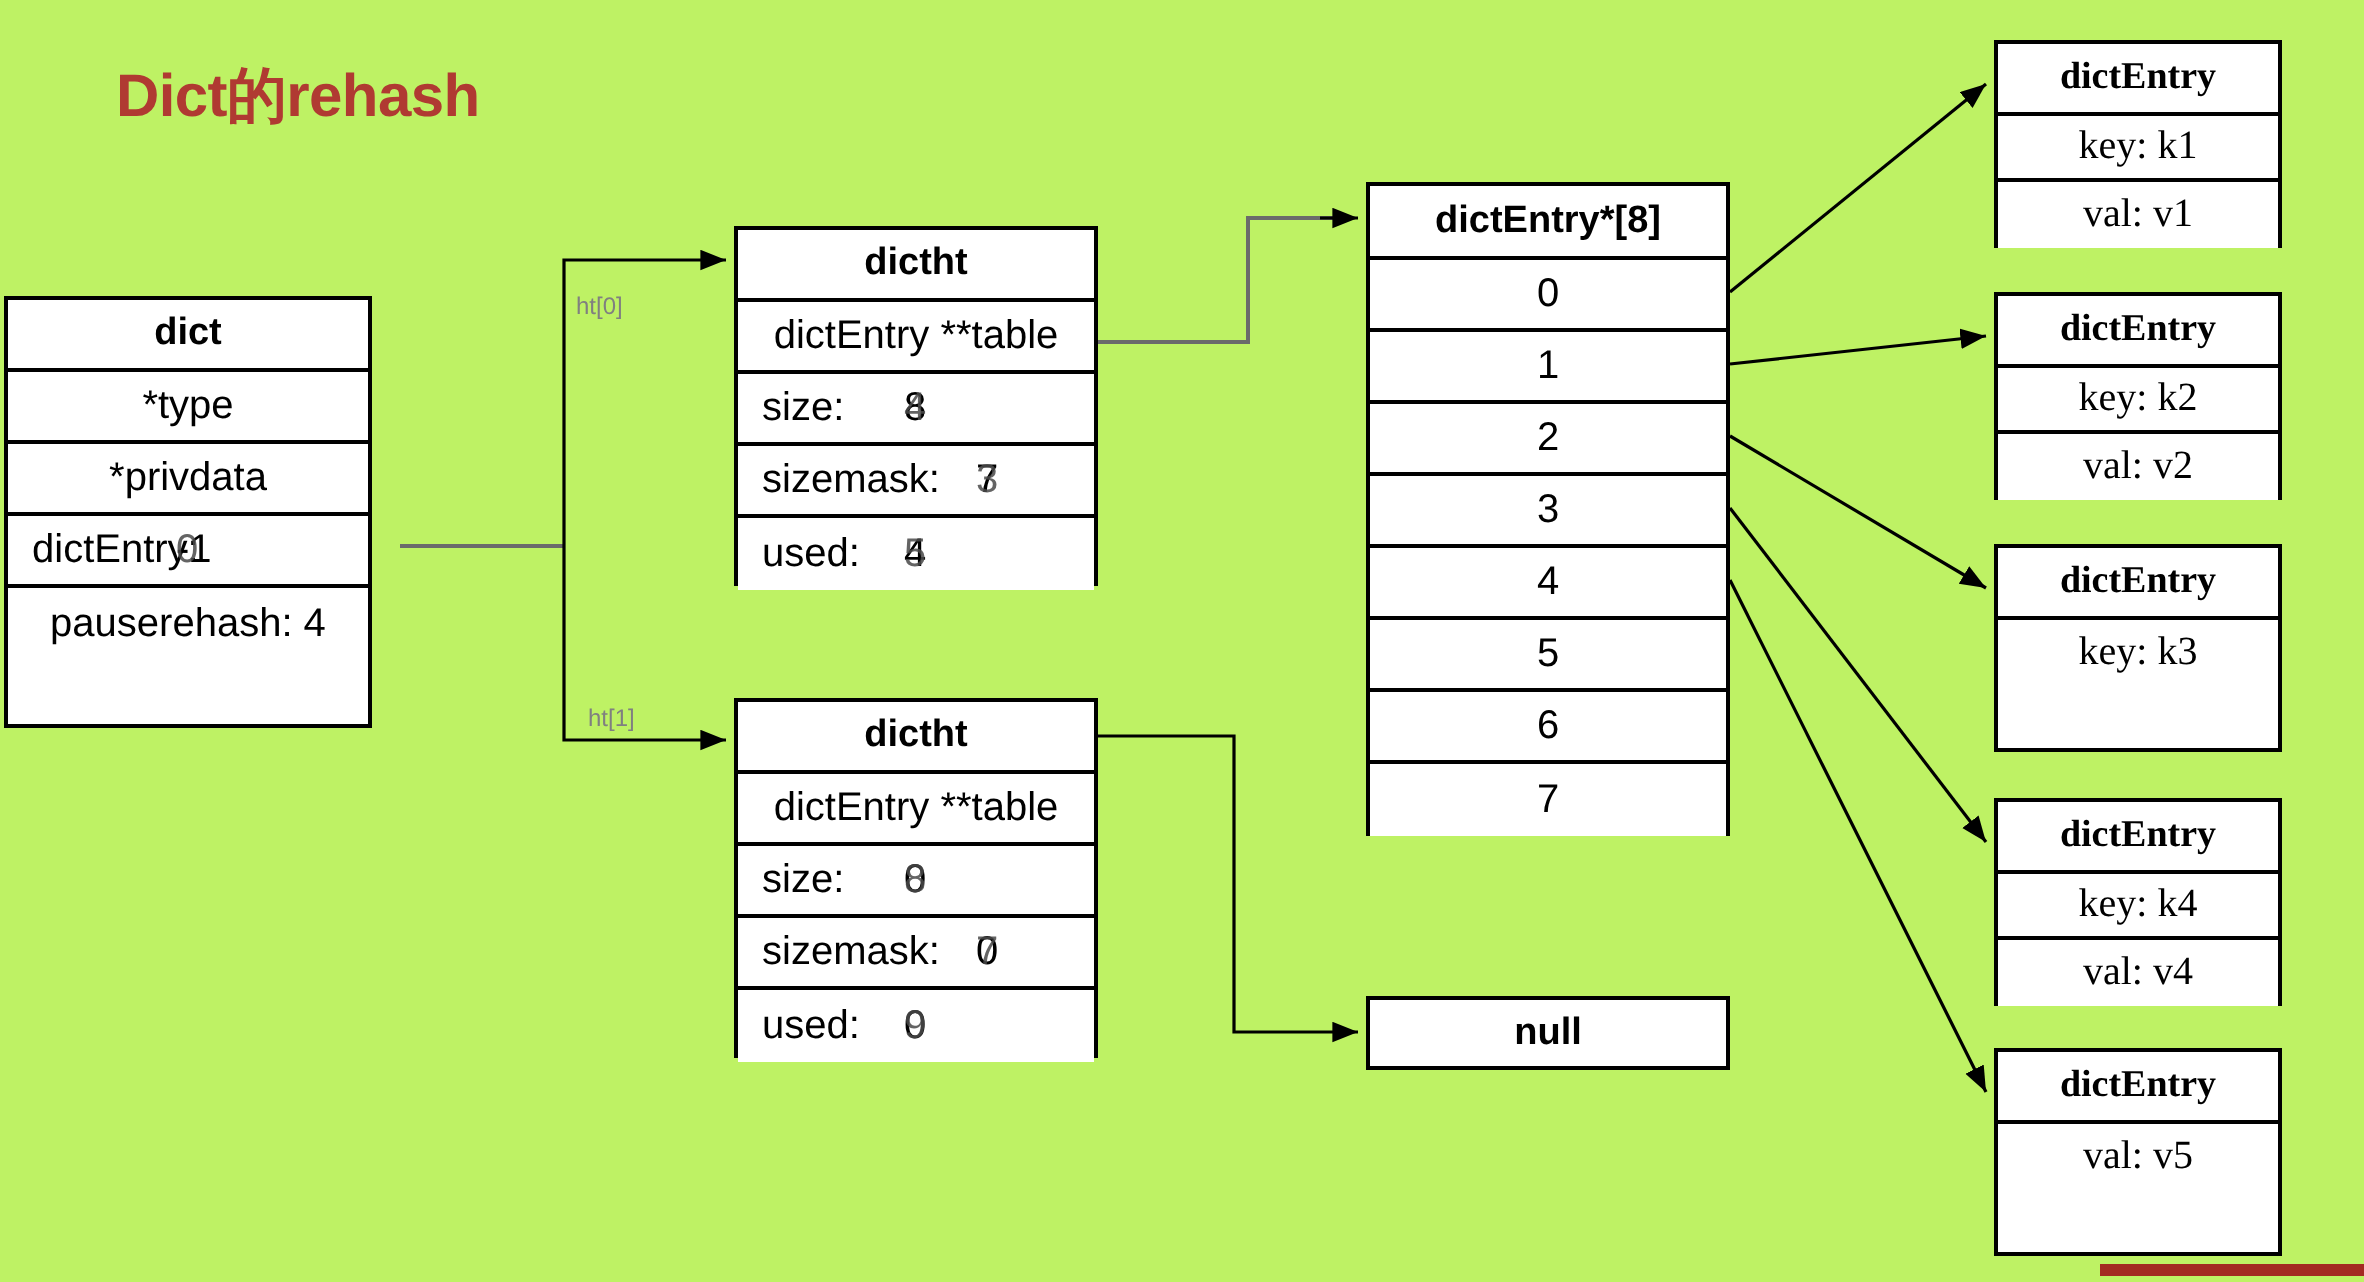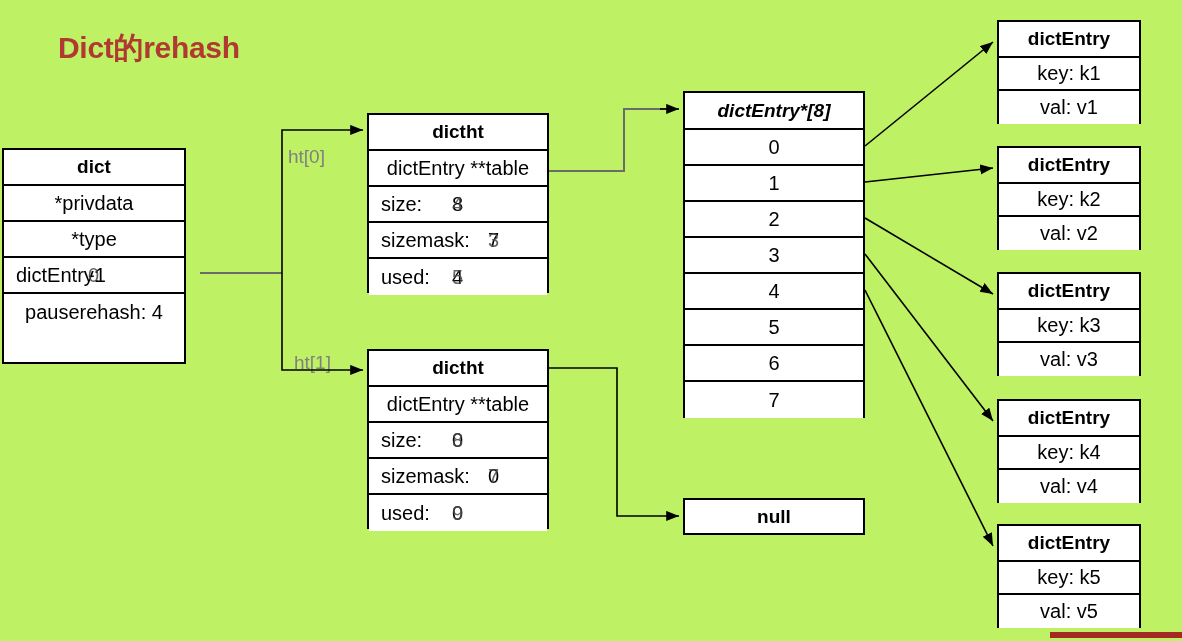--- a/index.html
+++ b/index.html
@@ -84,45 +84,45 @@
 
   
   .dictht-box { width: 182px; height: 180px; }
   .dictht-box .row { height: 36px; }
   #dictht0-box { left: 367px; top: 113px; }
   #dictht1-box { left: 367px; top: 349px; }
 
   
   #array-box { left: 683px; top: 91px; width: 182px; height: 327px; }
   #array-box .row { height: 36px; }
-  #array-box .row.hdr { height: 37px; font-style: italic; }
+  #array-box .row.hdr { height: 37px; }
 
   
   #null-box { left: 683px; top: 498px; width: 182px; height: 37px; }
   #null-box .row { height: 100%; }
 
   
-  .entry-box { left: 997px; width: 144px; height: 104px; }
+  .entry-box { left: 997px; width: 144px; height: 104px; font-family: Liberation Serif, serif; }
   .entry-box .row { height: 33px; }
   .entry-box .row.hdr { height: 36px; }
 
   
   svg#wires {
     position: absolute;
     left: 0;
     top: 0;
     width: 1182px;
     height: 641px;
     pointer-events: none;
   }
   .wire-gray { stroke: #6b6b6b; stroke-width: 2; fill: none; }
   .wire-black { stroke: #000000; stroke-width: 1.6; fill: none; }
   .ht-label {
     position: absolute;
-    font-size: 19px;
+    font-size: 12px;
     color: #808080;
     white-space: nowrap;
     text-align: right;
   }
   #ht0-label { left: 288px; top: 146px; }
   #ht1-label { left: 294px; top: 352px; }
 
   
   #accent-bar {
     position: absolute;
@@ -135,22 +135,22 @@
 </style>
 </head>
 <body>
 
 <div id="canvas">
 
   <div class="slide-title">Dict的rehash</div>
 
   <div class="box" id="dict-box">
     <div class="row hdr">dict</div>
+    <div class="row">*type</div>
     <div class="row">*privdata</div>
-    <div class="row">*type</div>
     <div class="row kv">
       <span>dictEntry:</span>
       <span class="kv-val ghost">
         <span class="g1">-1</span>
         <span class="g2">0</span>
       </span>
     </div>
     <div class="row">pauserehash: 4</div>
   </div>
 
@@ -231,30 +231,28 @@
     <div class="row">val: v1</div>
   </div>
   <div class="box entry-box" style="top:146px">
     <div class="row hdr">dictEntry</div>
     <div class="row">key: k2</div>
     <div class="row">val: v2</div>
   </div>
   <div class="box entry-box" style="top:272px">
     <div class="row hdr">dictEntry</div>
     <div class="row">key: k3</div>
-    <div class="row">val: v3</div>
   </div>
   <div class="box entry-box" style="top:399px">
     <div class="row hdr">dictEntry</div>
     <div class="row">key: k4</div>
     <div class="row">val: v4</div>
   </div>
   <div class="box entry-box" style="top:524px">
     <div class="row hdr">dictEntry</div>
-    <div class="row">key: k5</div>
     <div class="row">val: v5</div>
   </div>
 
   <svg id="wires">
     <defs>
       <marker id="ah" markerWidth="9" markerHeight="9" refX="8" refY="3.2" orient="auto">
         <path d="M0,0 L8,3.2 L0,6.4 z" fill="#000000"></path>
       </marker>
     </defs>
 

